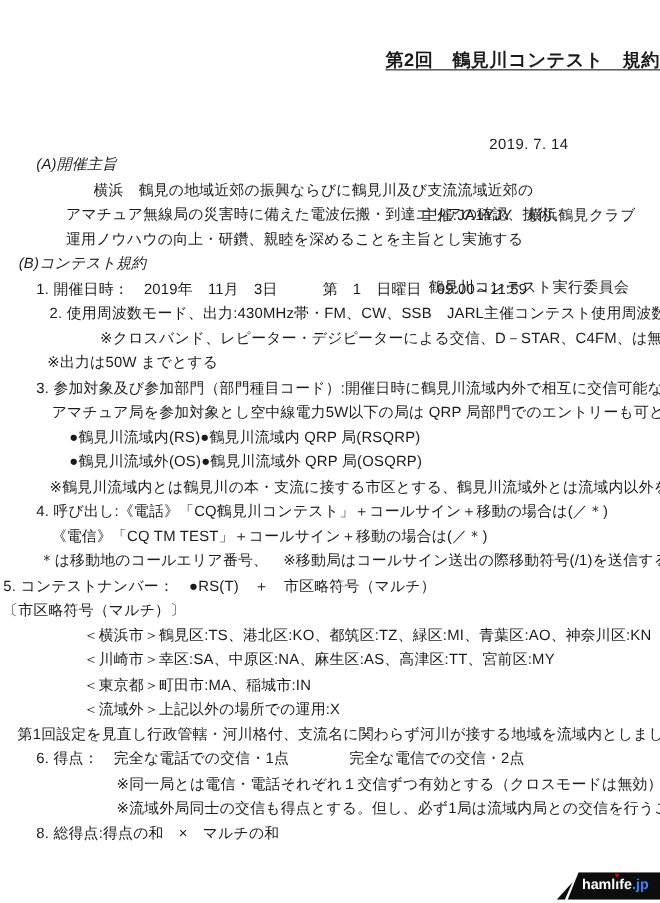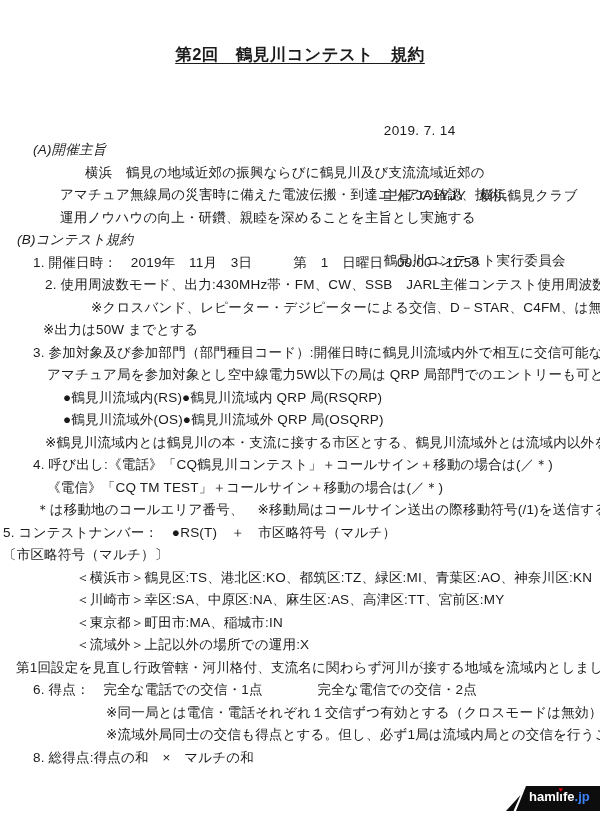--- a/index.html
+++ b/index.html
@@ -6,37 +6,37 @@
   html,body { width:600px; height:821px; }
   body {
     background:#ffffff;
     color:#1b1b1b;
     font-family:"Liberation Sans","DejaVu Sans",sans-serif;
     position:relative;
     overflow:hidden;
   }
   .title {
     position:absolute; top:44px; left:0; width:600px;
-    text-align:center; font-size:16.5px; font-weight:bold;
+    text-align:right; font-size:16.5px; font-weight:bold;
     letter-spacing:0.5px; white-space:pre;
   }
   .title span { text-decoration:underline; text-underline-offset:3px; }
   .hdr {
     position:absolute; top:76px; right:22px;
-    text-align:left; font-size:13.5px; line-height:21.8px;
+    text-align:center; font-size:13.5px; line-height:21.8px;
     letter-spacing:0.4px; white-space:pre;
   }
   .doc { position:absolute; top:139px; left:3px; width:600px; }
   .ln {
     font-size:13.5px; line-height:22.5px;
     white-space:pre; letter-spacing:0.2px;
   }
   .it { font-style:italic; }
   
-  .logo { position:absolute; right:0; bottom:14px; width:94px; height:21px; }
+  .logo { position:absolute; right:0; bottom:7px; width:94px; height:21px; }
   .logo svg { position:absolute; left:0; top:0; }
   .logo-text {
     position:absolute; left:23px; top:3px;
     font-size:13px; font-weight:bold; color:#ffffff;
     letter-spacing:0; white-space:pre;
   }
   .lg-i { position:relative; display:inline-block; }
   .lg-heart {
     position:absolute; left:-0.5px; top:-3.5px;
     font-size:7px; color:#e60012; line-height:1;

